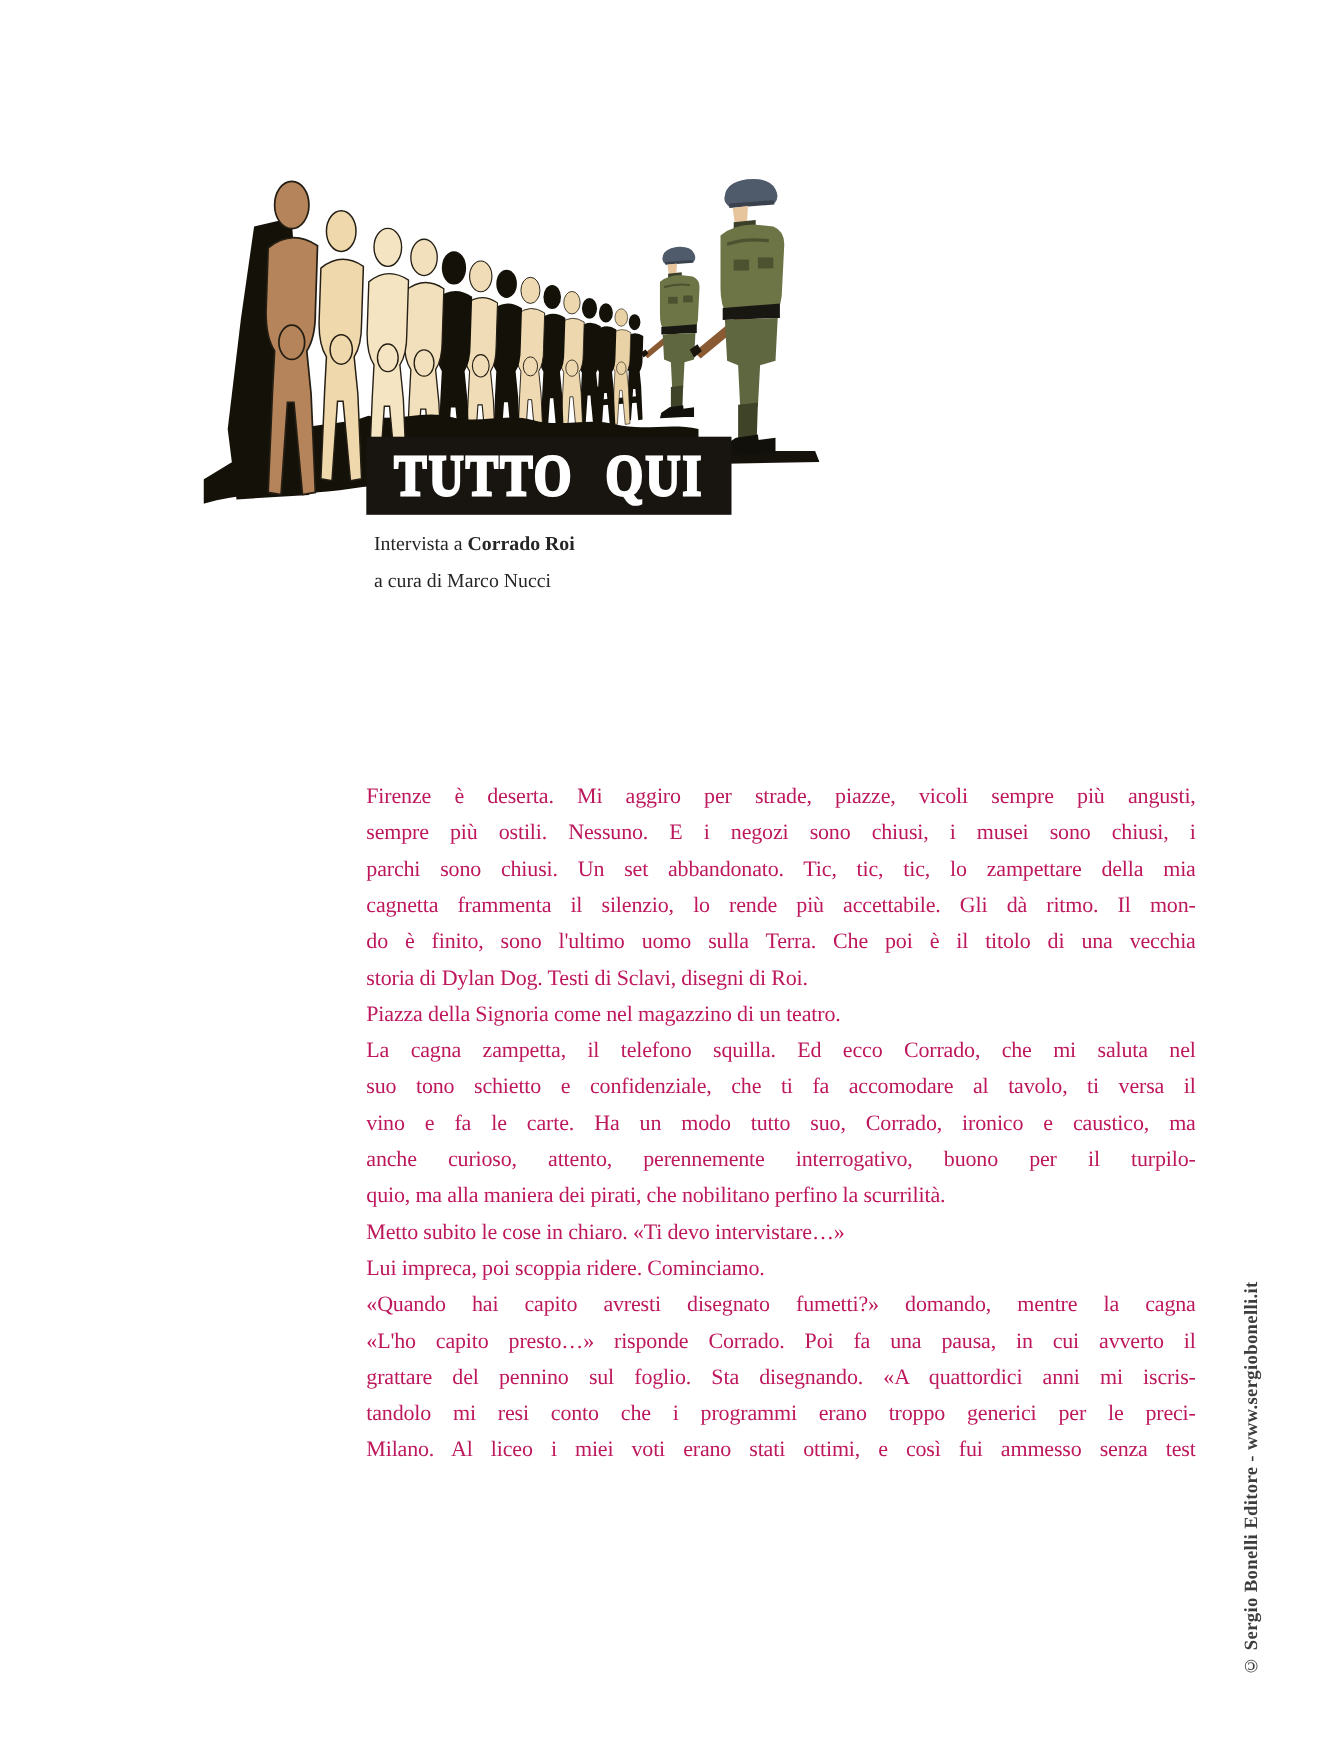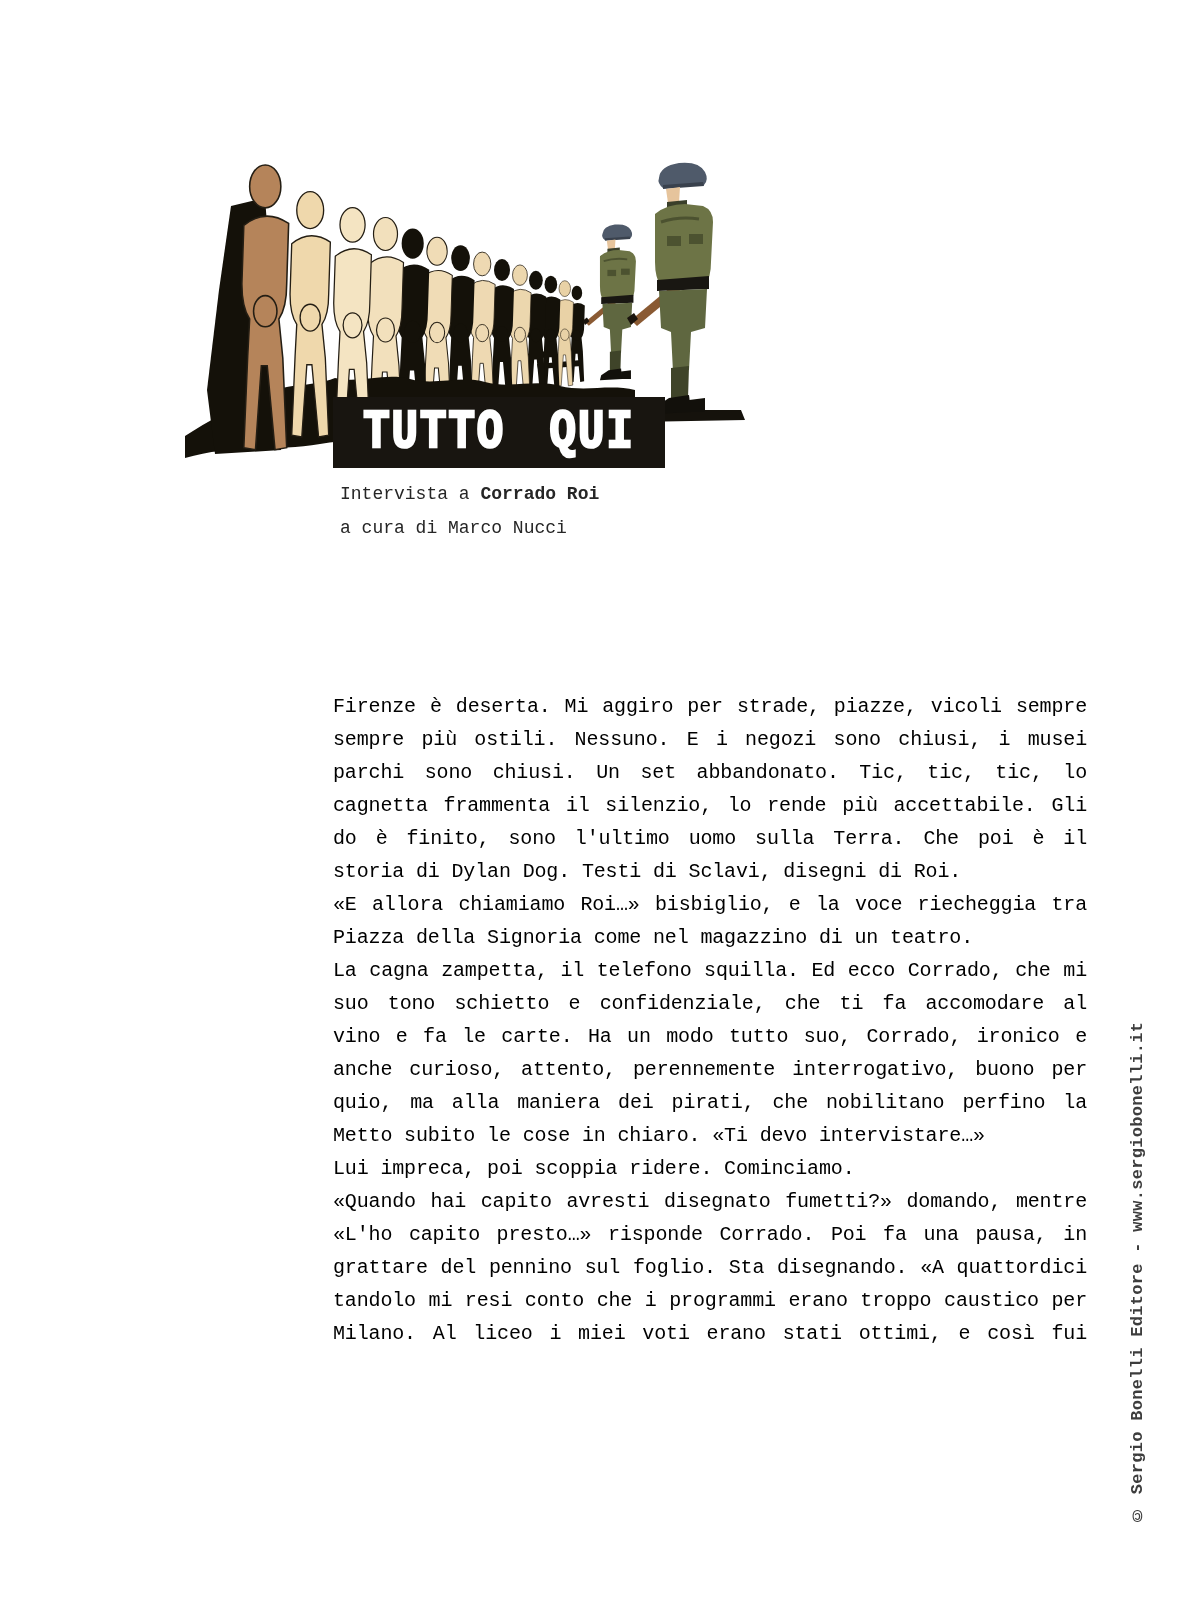--- a/index.html
+++ b/index.html
@@ -1,35 +1,35 @@
 <!DOCTYPE html>
 <html><head>
 <meta charset="utf-8">
 <style>
   html,body{margin:0;padding:0;background:#ffffff;}
   .page{position:relative;width:1200px;height:1600px;background:#ffffff;overflow:hidden;
-        font-family:Liberation Mono, monospace;}
+        font-family:Liberation Serif, serif;}
   
   #illu{position:absolute;left:185px;top:148px;}
   .sil{fill:#141109;}
   .pale{stroke:#241e14;stroke-width:0.8;}
   .helmet{fill:#4f5a6a;}
   .jacket{fill:#6d7446;}
   .pants{fill:#5f6740;}
   
   .banner{position:absolute;left:333px;top:397px;width:332px;height:71px;background:#181510;
           display:flex;align-items:center;justify-content:center;z-index:3;}
   .banner span{color:#ffffff;font-weight:700;font-size:44px;letter-spacing:2px;word-spacing:16px;
           -webkit-text-stroke:2.2px #ffffff;transform:scaleY(1.2);display:inline-block;white-space:nowrap;}
   
   .subtitle{position:absolute;left:340px;top:477px;font-size:18px;line-height:34px;color:#262626;z-index:3;}
   .subtitle b{font-weight:700;}
   
-  .body-text{position:absolute;left:333px;top:690px;width:754px;font-size:20px;line-height:33px;
-             color:#000000;letter-spacing:-0.15px;}
+  .body-text{position:absolute;left:333px;top:708px;width:754px;font-size:20px;line-height:33px;
+             color:#be185d;letter-spacing:-0.15px;}
   .bline{text-align:justify;text-align-last:justify;height:33px;overflow:hidden;}
   .bline.end{text-align-last:left;}
   
   .vert{position:absolute;left:1128px;top:1152px;height:372px;writing-mode:vertical-rl;
         transform:rotate(180deg);font-size:17px;font-weight:700;color:#3d3d3d;
         letter-spacing:0.3px;white-space:nowrap;}
 </style>
 </head>
 <body>
 
@@ -99,31 +99,30 @@
     <div>a cura di Marco Nucci</div>
   </div>
 
   <div class="body-text">
     <div class="bline">Firenze è deserta. Mi aggiro per strade, piazze, vicoli sempre più angusti,</div>
     <div class="bline">sempre più ostili. Nessuno. E i negozi sono chiusi, i musei sono chiusi, i</div>
     <div class="bline">parchi sono chiusi. Un set abbandonato. Tic, tic, tic, lo zampettare della mia</div>
     <div class="bline">cagnetta frammenta il silenzio, lo rende più accettabile. Gli dà ritmo. Il mon-</div>
     <div class="bline">do è finito, sono l'ultimo uomo sulla Terra. Che poi è il titolo di una vecchia</div>
     <div class="bline end">storia di Dylan Dog. Testi di Sclavi, disegni di Roi.</div>
-    <div class="bline">«E allora chiamiamo Roi…» bisbiglio, e la voce riecheggia tra le statue di</div>
     <div class="bline end">Piazza della Signoria come nel magazzino di un teatro.</div>
     <div class="bline">La cagna zampetta, il telefono squilla. Ed ecco Corrado, che mi saluta nel</div>
     <div class="bline">suo tono schietto e confidenziale, che ti fa accomodare al tavolo, ti versa il</div>
     <div class="bline">vino e fa le carte. Ha un modo tutto suo, Corrado, ironico e caustico, ma</div>
     <div class="bline">anche curioso, attento, perennemente interrogativo, buono per il turpilo-</div>
     <div class="bline end">quio, ma alla maniera dei pirati, che nobilitano perfino la scurrilità.</div>
     <div class="bline end">Metto subito le cose in chiaro. «Ti devo intervistare…»</div>
     <div class="bline end">Lui impreca, poi scoppia ridere. Cominciamo.</div>
     <div class="bline">«Quando hai capito avresti disegnato fumetti?» domando, mentre la cagna</div>
     <div class="bline">«L'ho capito presto…» risponde Corrado. Poi fa una pausa, in cui avverto il</div>
     <div class="bline">grattare del pennino sul foglio. Sta disegnando. «A quattordici anni mi iscris-</div>
-    <div class="bline">tandolo mi resi conto che i programmi erano troppo caustico per le preci-</div>
+    <div class="bline">tandolo mi resi conto che i programmi erano troppo generici per le preci-</div>
     <div class="bline">Milano. Al liceo i miei voti erano stati ottimi, e così fui ammesso senza test</div>
   </div>
 
   <div class="vert">© Sergio Bonelli Editore - www.sergiobonelli.it</div>
 
 </div>
 
 </body></html>

